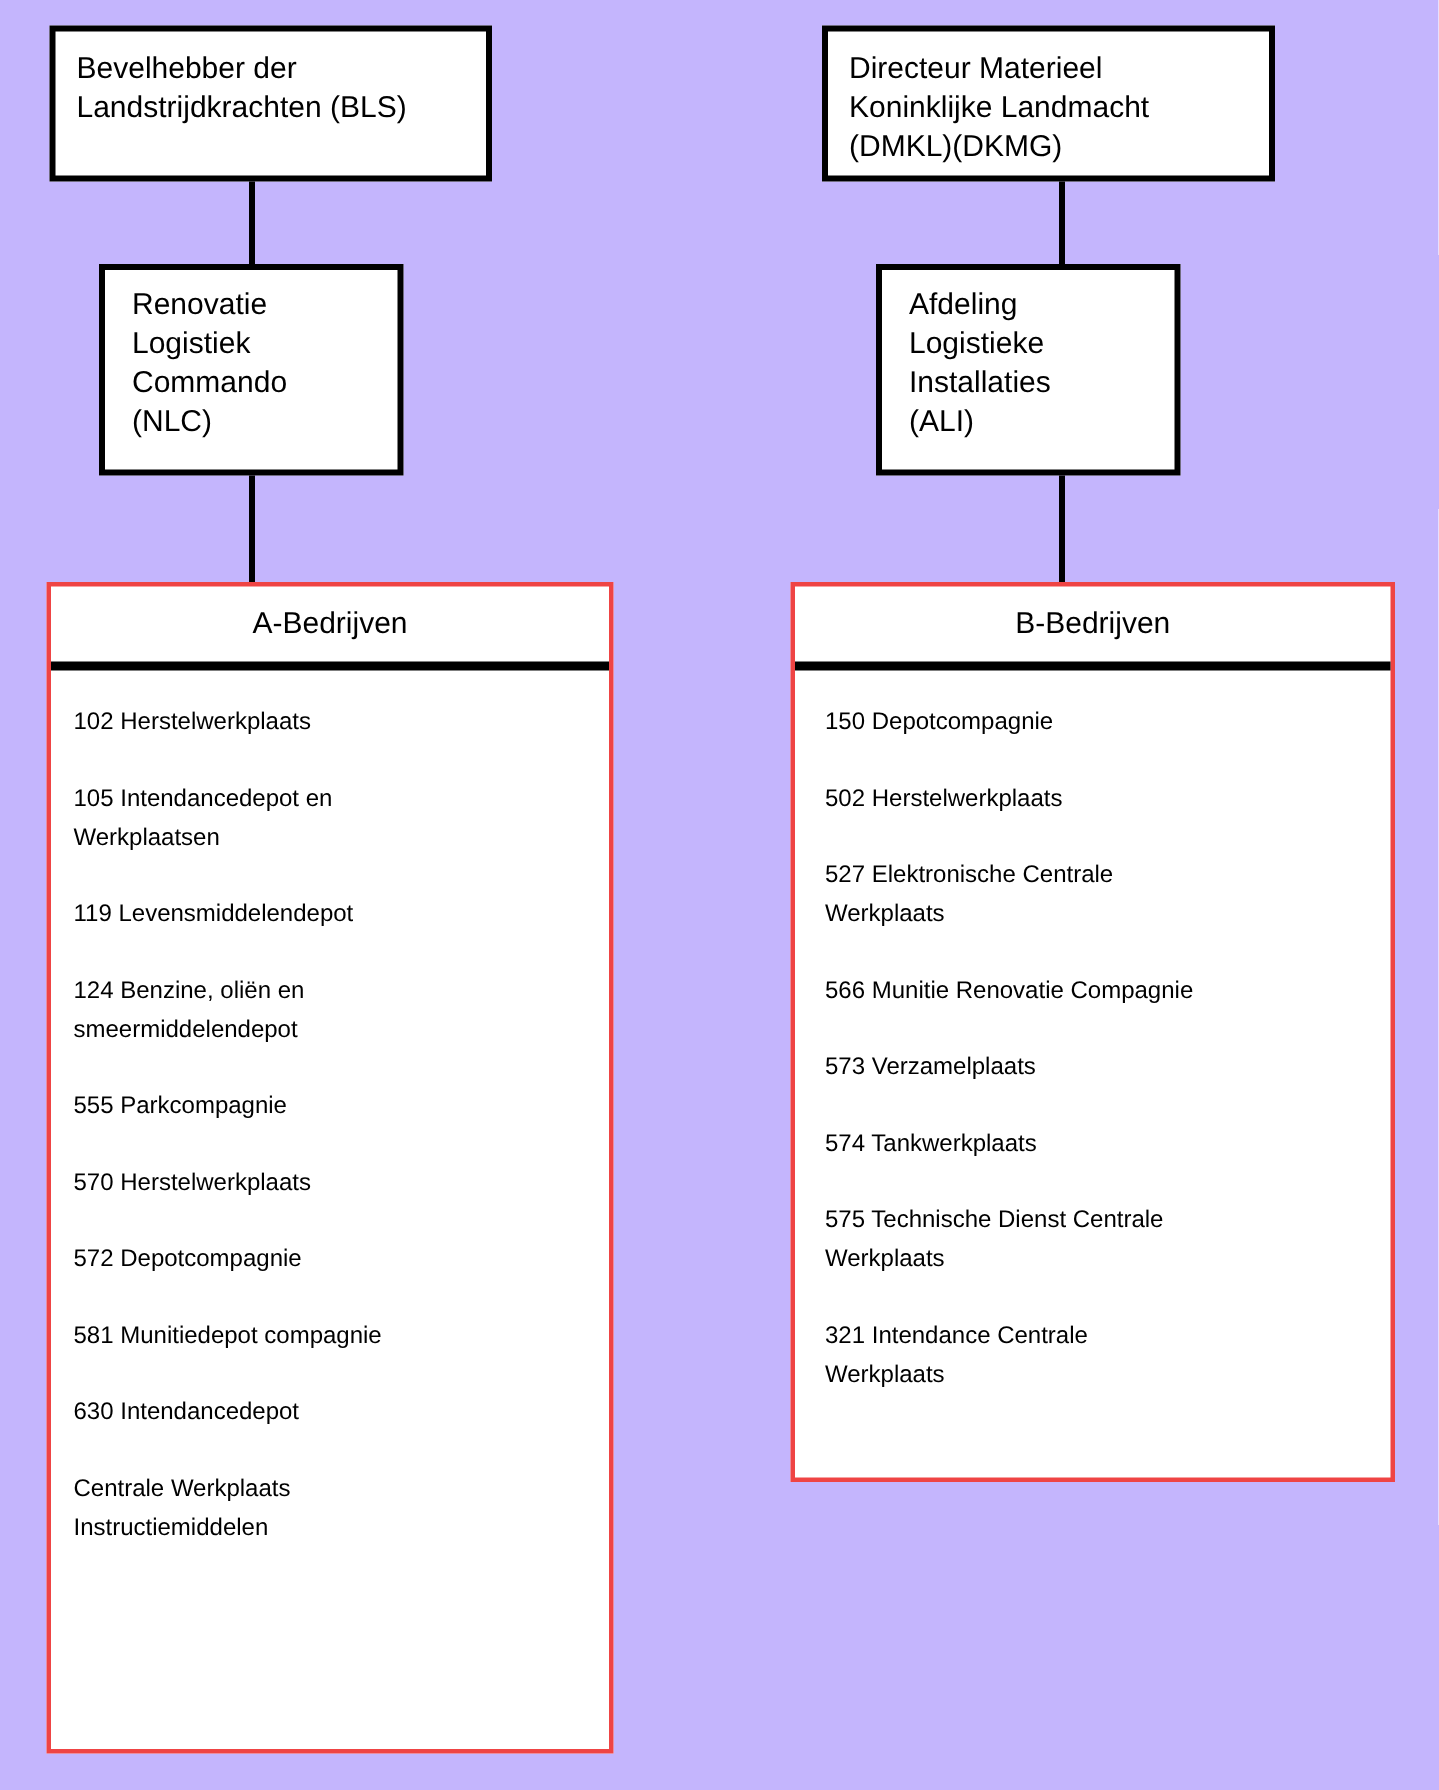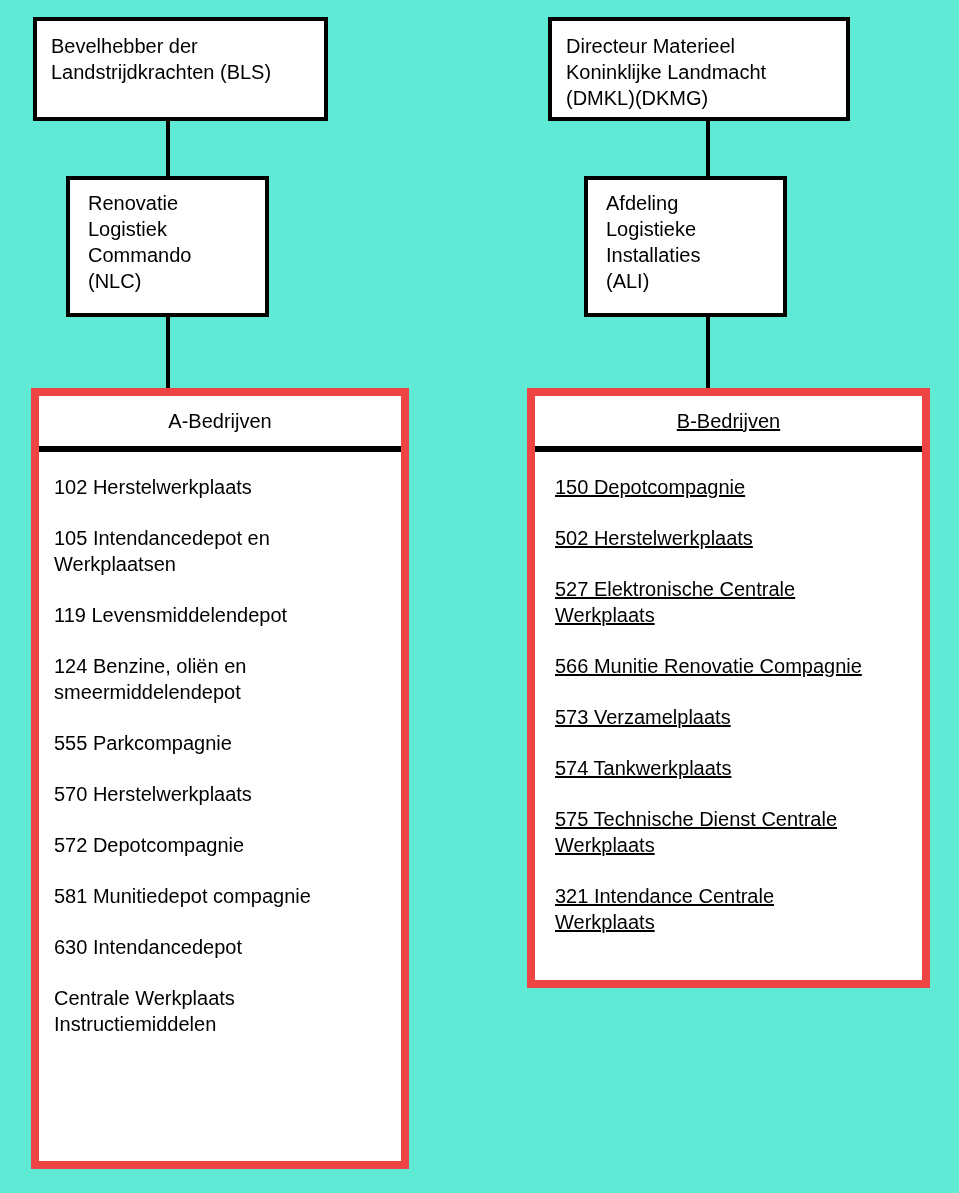--- a/index.html
+++ b/index.html
@@ -4,21 +4,21 @@
 <style>
   html, body {
     margin: 0;
     padding: 0;
     background: #ffffff;
   }
   .canvas {
     position: relative;
     width: 959px;
     height: 1193px;
-    background: #5eead4;
+    background: #c4b5fd;
     font-family: "Liberation Sans", sans-serif;
     color: #000000;
     overflow: hidden;
   }
   .box {
     position: absolute;
     box-sizing: border-box;
     border: 4px solid #000000;
     background: #ffffff;
     font-size: 20px;
@@ -26,53 +26,53 @@
     white-space: pre-line;
   }
   .vline {
     position: absolute;
     width: 4px;
     background: #000000;
   }
   .group {
     position: absolute;
     box-sizing: border-box;
-    border: 8px solid #ef4444;
+    border: 3px solid #ef4444;
     background: #ffffff;
   }
   .group-header {
     box-sizing: border-box;
     height: 56px;
     border-bottom: 6px solid #000000;
     display: flex;
     align-items: center;
     justify-content: center;
     font-size: 20px;
   }
   .group-list {
     box-sizing: border-box;
-    font-size: 20px;
+    font-size: 16px;
     line-height: 26px;
   }
   .list-a { padding: 22px 15px 0 15px; }
   .list-b { padding: 22px 20px 0 20px; }
   .item {
     white-space: pre-line;
     margin: 0 0 25px 0;
   }
   #box-bls  { left: 33px;  top: 17px;  width: 295px; height: 104px; padding: 12px 14px; }
   #box-dmkl { left: 548px; top: 17px;  width: 302px; height: 104px; padding: 12px 14px; }
   #box-nlc  { left: 66px;  top: 176px; width: 203px; height: 141px; padding: 10px 18px; }
   #box-ali  { left: 584px; top: 176px; width: 203px; height: 141px; padding: 10px 18px; }
   #conn-bls-nlc { left: 166px; top: 121px; height: 55px; }
   #conn-nlc-a   { left: 166px; top: 317px; height: 71px; }
   #conn-dmkl-ali{ left: 706px; top: 121px; height: 55px; }
   #conn-ali-b   { left: 706px; top: 317px; height: 71px; }
   #group-a { left: 31px;  top: 388px; width: 378px; height: 781px; }
-  #group-b { left: 527px; top: 388px; width: 403px; height: 600px; text-decoration: underline; }
+  #group-b { left: 527px; top: 388px; width: 403px; height: 600px; }
 </style>
 </head>
 <body>
 
 <div class="canvas">
 
   <div class="box" id="box-bls">Bevelhebber der
 Landstrijdkrachten (BLS)</div>
 
   <div class="vline" id="conn-bls-nlc"></div>

